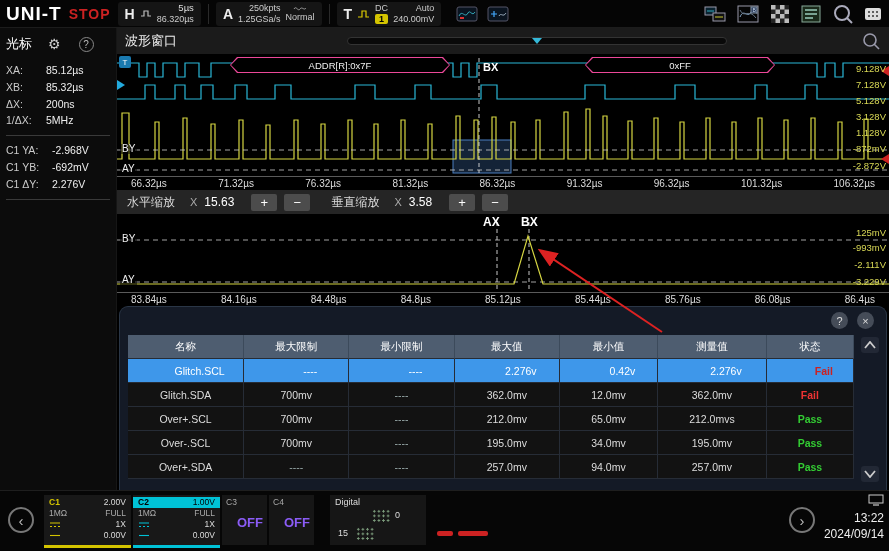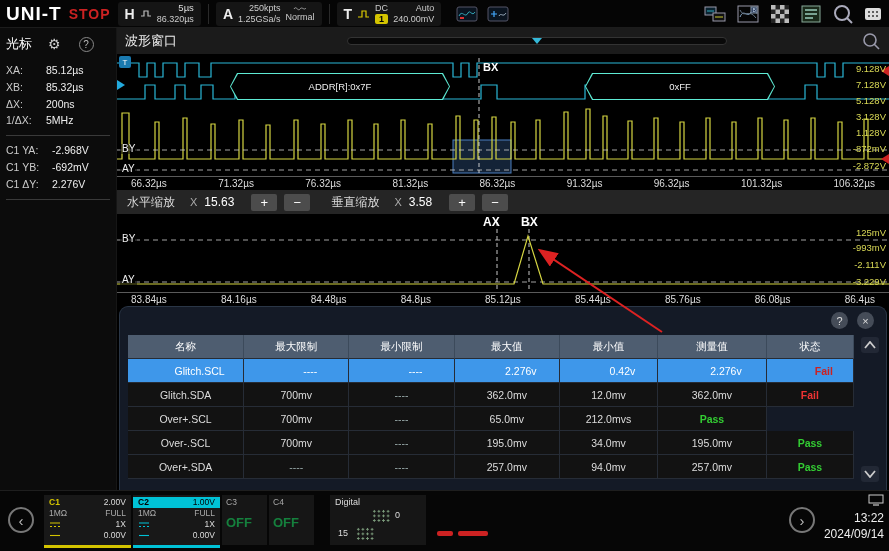--- a/index.html
+++ b/index.html
@@ -62,21 +62,21 @@
   .v-label { position:absolute; right:3px; font-size:9.5px; color:#d8d855; line-height:1;margin-left:45px; }
   .y-cursor-label { position:absolute; left:3px; font-size:10px; color:#eee; line-height:1;
     background:rgba(0,0,0,.55); padding:0 2px; }
   .x-cursor-label { position:absolute; font-size:11px; font-weight:bold; color:#fff; line-height:1; }
   .trig-flag { position:absolute; left:2px; top:2px; width:12px; height:12px; background:#1a7ab0;
     color:#fff; font-size:8px; display:flex; align-items:center; justify-content:center; border-radius:2px; }
   .ch2-marker { position:absolute; left:0; top:26px; width:0; height:0; border-top:5px solid transparent;
     border-bottom:5px solid transparent; border-left:8px solid #2ad; }
   .red-mark { position:absolute; right:0; width:0; height:0; border-top:5px solid transparent;
     border-bottom:5px solid transparent; border-right:8px solid #c22; }
-  .bus-hex { position:absolute; top:19px; height:27px; background:#5eead4;
+  .bus-hex { position:absolute; top:3px; height:16px; background:#ec4899;
     clip-path:polygon(7px 0, calc(100% - 7px) 0, 100% 50%, calc(100% - 7px) 100%, 7px 100%, 0 50%); }
   .bus-hex-in { position:absolute; inset:1px; background:#000; display:flex; align-items:center;
     justify-content:center; font-size:9.5px; color:#eee;
     clip-path:polygon(7px 0, calc(100% - 7px) 0, 100% 50%, calc(100% - 7px) 100%, 7px 100%, 0 50%); }
 
   .zoom-bar { height:24px; background:#252525; display:flex; align-items:center; gap:7px;
     padding:0 10px; font-size:12px; color:#ddd; }
   .z-x { color:#aaa; font-size:11px; margin-left:8px; }
   .z-val { color:#fff; font-size:12px; margin-right:10px; }
   .z-btn { width:26px; height:17px; background:#4c4c4c; color:#fff; display:flex; align-items:center;
@@ -112,21 +112,21 @@
   .bb-circle { position:absolute; top:16px; width:26px; height:26px; border:2px solid #777;
     border-radius:50%; color:#bbb; display:flex; align-items:center; justify-content:center;
     font-size:15px; line-height:1; }
   .ch-panel { position:absolute; top:4px; height:50px; width:87px; background:#181818;
     font-size:8.5px; padding:2px 5px 4px; line-height:11px; }
   .ch-row { display:flex; justify-content:space-between; align-items:center; }
   .ch-strip { position:absolute; left:0; right:0; bottom:-3px; height:3px; }
   .c2-head { margin:0 -5px; padding:0 5px; background:#00c2d6; color:#000; }
   .off-panel { position:absolute; top:4px; height:50px; width:45px; background:#161616; padding:2px 4px; }
   .off-ch { font-size:8.5px; color:#aaa; }
-  .off-txt { text-align:left; font-size:13px; font-weight:bold; color:#15803d; margin-top:8px; }
+  .off-txt { text-align:right; font-size:13px; font-weight:bold; color:#8b5cf6; margin-top:8px; }
   .dig-panel { position:absolute; top:4px; left:330px; width:96px; height:50px; background:#161616;
     padding:2px 5px; font-size:9px; }
   .dot-grid { width:19px; height:14px;
     background-image:radial-gradient(#7a9a7a 1px, transparent 1.3px); background-size:4.6px 4.6px;
     display:inline-block; }
   .red-bar { position:absolute; top:40px; height:5px; background:#c22; border-radius:2px; }
   .clock { position:absolute; top:3px; right:5px; text-align:right; font-size:12px; color:#eee;
     line-height:1.35; }
 
   svg { display:block; }
@@ -454,20 +454,21 @@
           <div class="mt-cell">362.0mv</div>
           <div class="mt-cell">12.0mv</div>
           <div class="mt-cell">362.0mv</div>
           <div class="mt-cell st-fail">Fail</div>
         </div>
 
         <div class="mt-row">
           <div class="mt-cell">Over+.SCL</div>
           <div class="mt-cell">700mv</div>
           <div class="mt-cell dash">----</div>
+          <div class="mt-cell">212.0mv</div>
           <div class="mt-cell">65.0mv</div>
           <div class="mt-cell">212.0mvs</div>
           <div class="mt-cell st-pass">Pass</div>
         </div>
 
         <div class="mt-row">
           <div class="mt-cell">Over-.SCL</div>
           <div class="mt-cell">700mv</div>
           <div class="mt-cell dash">----</div>
           <div class="mt-cell">195.0mv</div>

